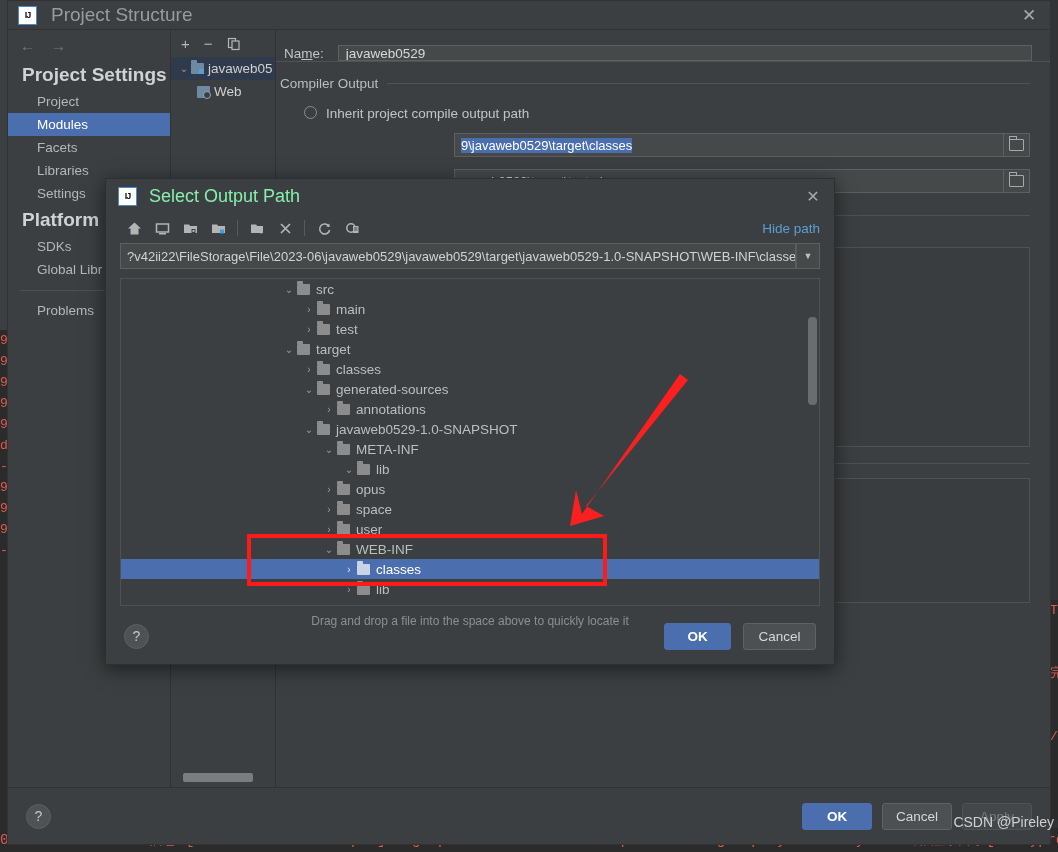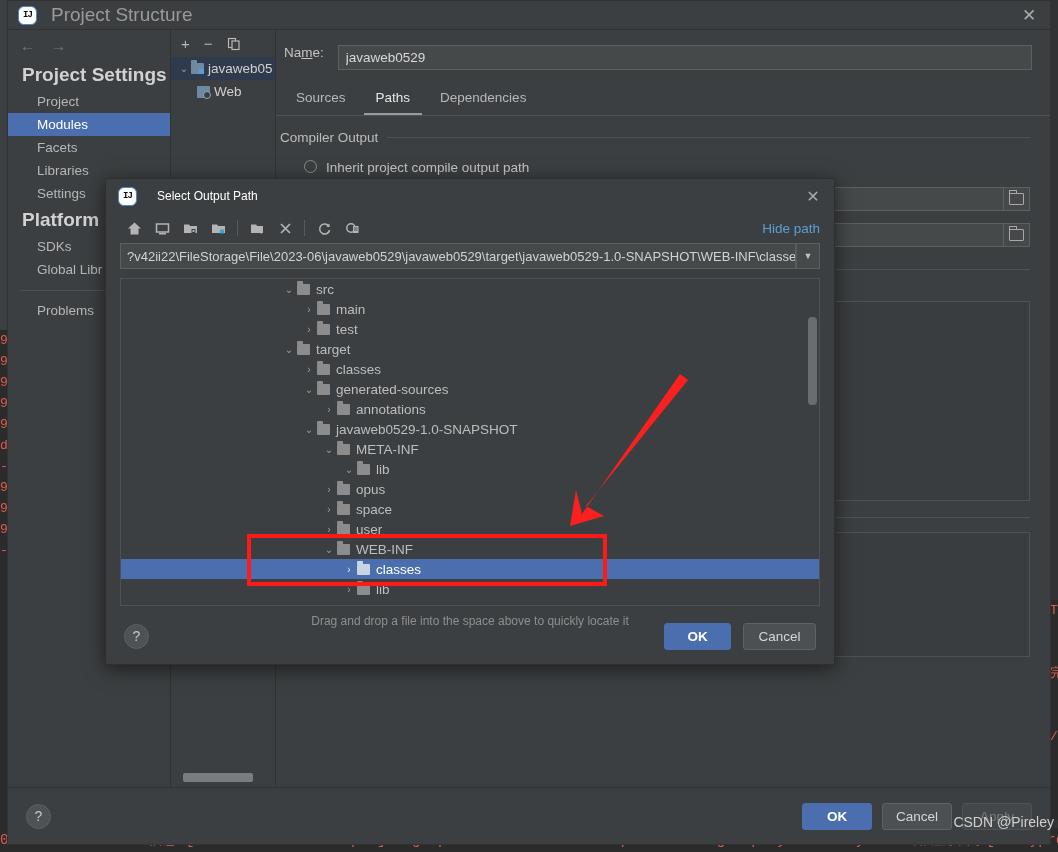--- a/index.html
+++ b/index.html
@@ -39,24 +39,24 @@
   #ps-window{
     position:absolute;left:7px;top:0;width:1044px;height:845px;
     background:#3c3f41;border:1px solid #323232;
     box-sizing:border-box;
   }
   #ps-titlebar{
     height:28px;background:#3c3f41;border-bottom:1px solid #323232;
     display:flex;align-items:center;padding:0 6px 0 10px;
   }
   .ij-logo{
-    width:17px;height:17px;border:1.5px solid #4a88c7;border-radius:6px;
+    width:17px;height:17px;border:1.5px solid #4a88c7;border-radius:0;
     background:#fff;color:#0d0d0d;font-size:9px;font-weight:bold;
     display:flex;align-items:center;justify-content:center;
-    font-family:Liberation Mono, monospace;letter-spacing:-1px;flex:none;
+    font-family:Liberation Sans, sans-serif;letter-spacing:-1px;flex:none;
   }
   #ps-title{margin-left:14px;color:#9a9a9a;font-size:19px;}
   #ps-close{
     margin-left:auto;width:30px;height:26px;display:flex;align-items:center;
     justify-content:center;color:#a8a8a8;font-size:17px;cursor:pointer;
   }
   #ps-body{display:flex;height:760px;}
 
   
   #ps-sidebar{
@@ -95,25 +95,25 @@
   .fol:before{content:"";position:absolute;left:0;top:-3px;width:6px;height:3px;
     background:#6e8aa3;border-radius:1px 1px 0 0;}
   .fol.mark:after{content:"";position:absolute;right:0;bottom:0;width:5px;height:5px;background:#5a9fd4;}
   .webic{width:13px;height:12px;background:#6e8aa3;border-radius:1px;margin-right:4px;
     position:relative;flex:none;}
   .webic:after{content:"";position:absolute;right:-1px;bottom:-1px;width:8px;height:8px;
     border-radius:50%;background:#3c3f41;border:1.5px solid #8aa9c0;box-sizing:border-box;}
 
   
   #ps-main{flex:1;background:#3c3f41;position:relative;padding:0;box-sizing:border-box;}
-  #name-row{display:flex;padding:15px 18px 0 8px;}
+  #name-row{display:flex;align-items:center;padding:15px 18px 0 8px;}
   #name-label{font-size:13.5px;color:#c3c3c3;margin-right:14px;}
   #name-label u{text-decoration:underline;}
   #name-input{
-    flex:1;height:25px;background:#45494a;border:1px solid #5e6060;
+    flex:1;height:16px;background:#45494a;border:1px solid #5e6060;
     color:#d8d8d8;font-size:13.5px;padding:0 7px;box-sizing:border-box;
     font-family:"Liberation Sans", sans-serif;
   }
   #tabs{display:flex;gap:6px;padding:14px 0 0 8px;}
   .tab{
     padding:6px 12px 8px 12px;font-size:13.5px;color:#b8b8b8;cursor:pointer;
     border-bottom:2px solid transparent;
   }
   .tab.active{color:#e6e6e6;border-bottom:2px solid #9a9a9a;}
   #tabs-underline{height:1px;background:#4f5254;margin:0 0 0 0;}
@@ -173,21 +173,21 @@
 
   
   #sop{
     position:absolute;left:105px;top:178px;width:730px;height:487px;
     background:#3c3f41;border:1px solid #2d2f30;
     box-shadow:0 4px 18px rgba(0,0,0,.55);box-sizing:border-box;
   }
   #sop-title{
     height:34px;display:flex;align-items:center;padding:0 6px 0 12px;
   }
-  #sop-title .t{margin-left:20px;color:#ffffff;font-size:12px;}
+  #sop-title .t{margin-left:12px;color:#86efac;font-size:18px;}
   #sop-close{margin-left:auto;width:30px;height:26px;display:flex;align-items:center;
     justify-content:center;color:#a8a8a8;font-size:16px;cursor:pointer;}
   #sop-toolbar{
     height:30px;display:flex;align-items:center;padding:0 14px;gap:0;
   }
   #sop-toolbar .ic{
     width:28px;height:28px;display:flex;align-items:center;justify-content:center;
     cursor:pointer;color:#b4b4b4;
   }
   .tb-div{width:1px;height:16px;background:#565a5c;margin:0 5px;}
@@ -320,25 +320,20 @@
         <span>Web</span>
       </div>
     </div>
 
     <div id="ps-main">
       <div id="name-row">
         <div id="name-label">Na<u>m</u>e:</div>
         <input id="name-input" type="text" value="javaweb0529" style="">
       </div>
 
-      <div id="tabs">
-        <div class="tab">Sources</div>
-        <div class="tab active">Paths</div>
-        <div class="tab">Dependencies</div>
-      </div>
       <div id="tabs-underline"></div>
 
       <div class="section-title">
         <span>Compiler Output</span>
         <span class="rule"></span>
       </div>
 
       <div class="radio-row">
         <span class="radio"></span>
         <span class="radio-lbl">Inherit project compile output path</span>

